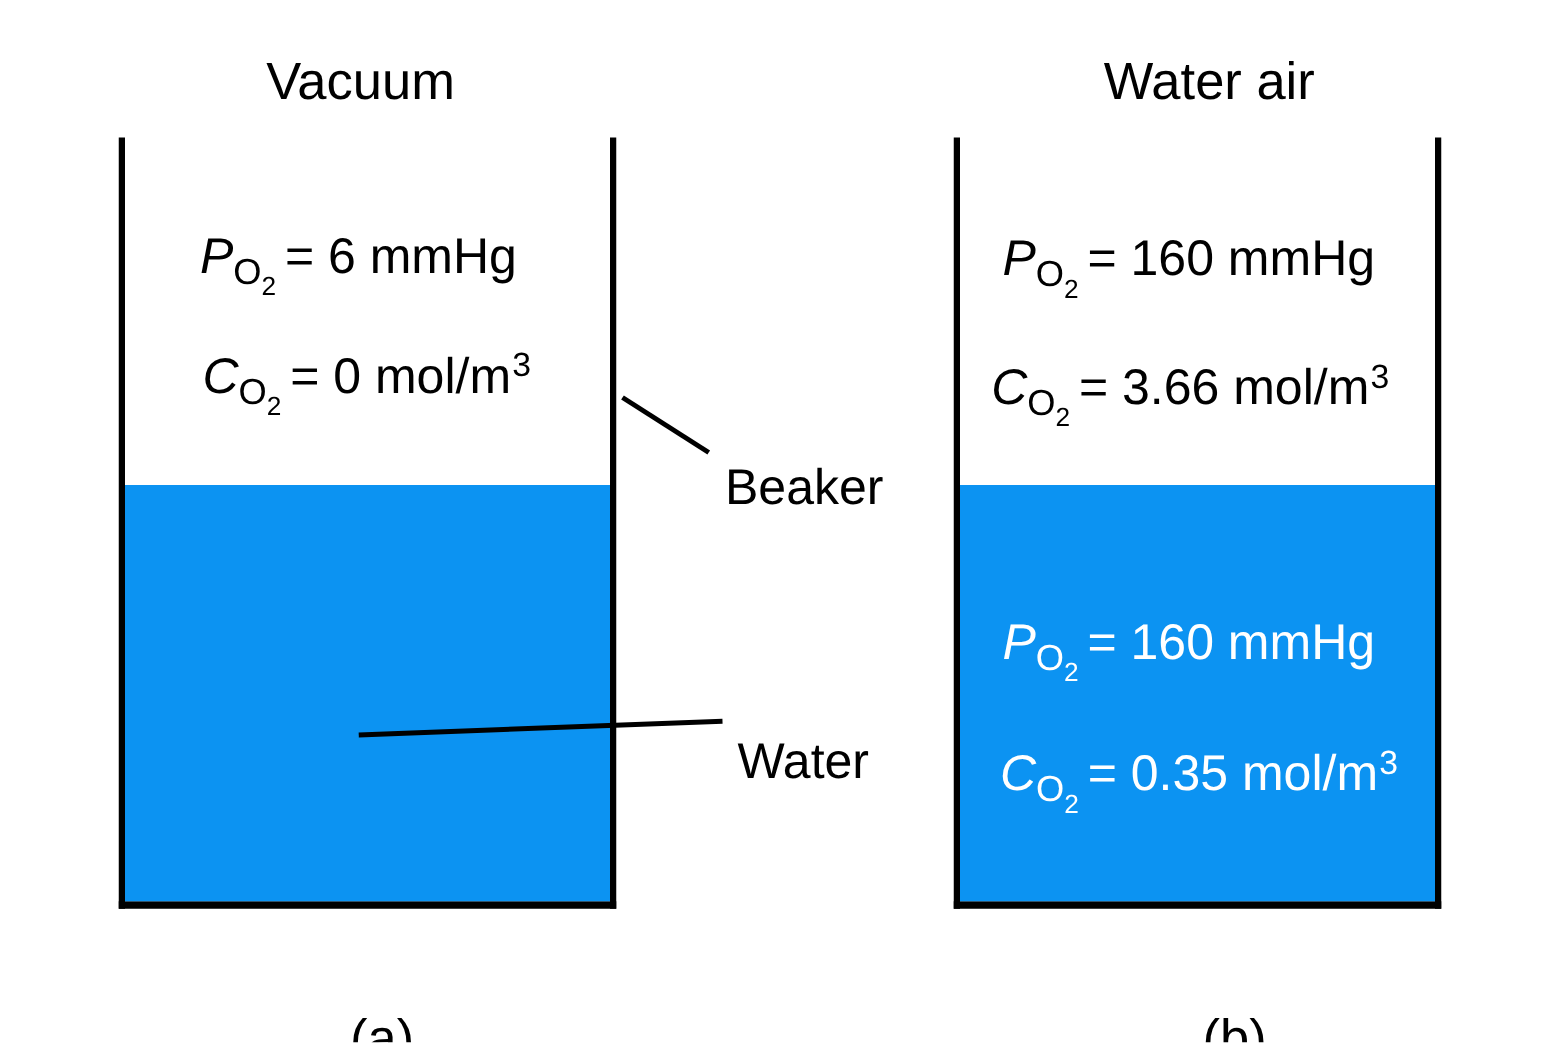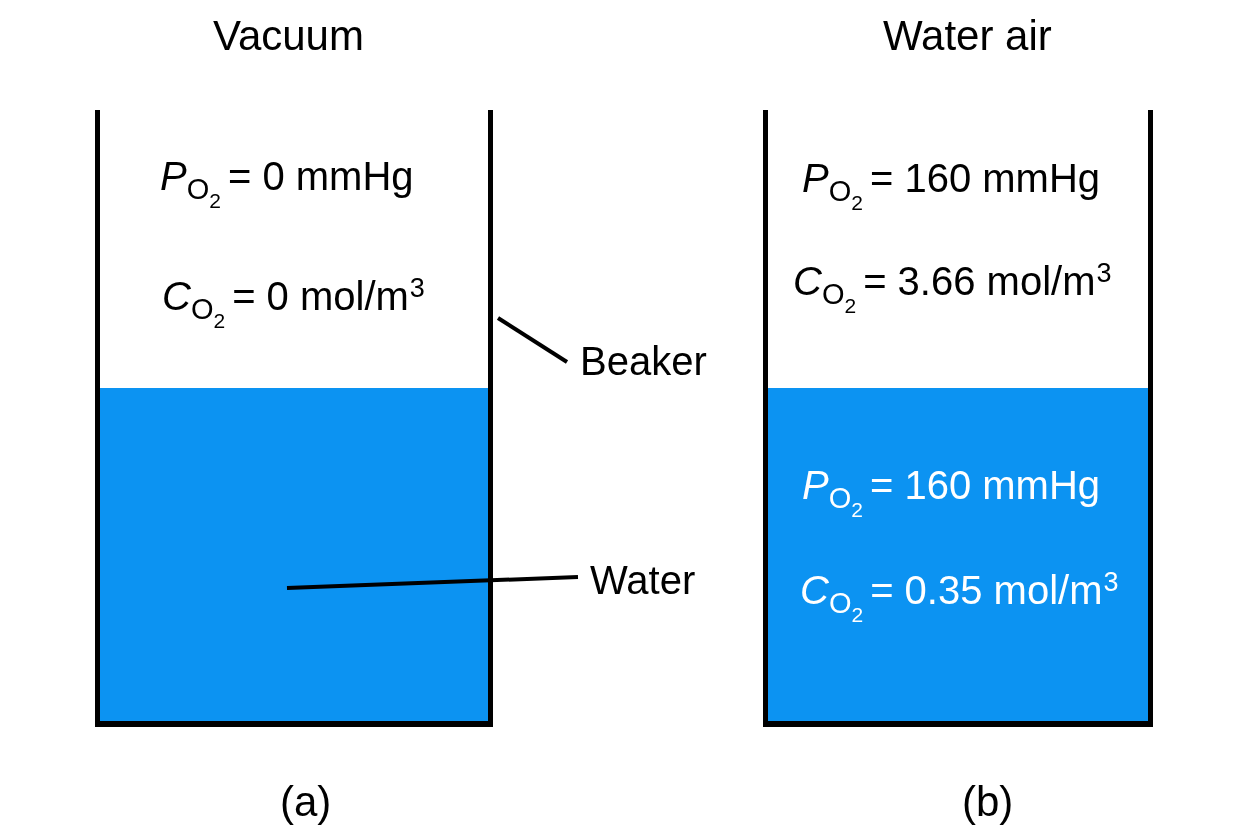--- a/index.html
+++ b/index.html
@@ -5,21 +5,21 @@
   html, body { margin: 0; padding: 0; background: #ffffff; }
   .stage {
     position: relative;
     width: 1250px;
     height: 834px;
     background: #ffffff;
     font-family: "Liberation Sans", sans-serif;
     color: #000000;
     overflow: hidden;
   }
-  .abs { position: absolute; white-space: nowrap; }
+  .abs { position: absolute; white-space: nowrap; margin-top: 29px; }
   .title { font-size: 42px; line-height: 1; }
   .cap   { font-size: 42px; line-height: 1; }
   .lbl   { font-size: 40px; line-height: 1; }
   .fline { font-size: 40px; line-height: 1; }
   .sym   { font-style: italic; }
   .sub1  { font-size: 29px; position: relative; top: 9px; }
   .sub2  { font-size: 21px; position: relative; top: 18px; }
   .eq    { margin-left: 7px; }
   .sup   { font-size: 27px; position: relative; top: -13px; margin-left: 1px; }
   .beaker {
@@ -38,23 +38,23 @@
 
 <div class="stage">
 
   <div class="abs title" style="left:213px; top:15px;">Vacuum</div>
   <div class="abs title" style="left:883px; top:15px;">Water air</div>
 
   <div class="beaker" style="left:95px; top:110px; width:398px; height:617px;"></div>
   <div class="water" style="left:100px; top:388px; width:388px; height:333px; background:#0C93F2;"></div>
 
   <div class="abs fline" style="left:160px; top:156px;">
-    <span class="sym">P</span><span class="sub1">O</span><span class="sub2">2</span><span class="eq">= 0 mmHg</span><span class="sup"></span>
+    <span class="sym">P</span><span class="sub1">O</span><span class="sub2">2</span><span class="eq">= 6 mmHg</span><span class="sup"></span>
   </div>
-  <div class="abs fline" style="left:162px; top:276px;text-align:right;">
+  <div class="abs fline" style="left:162px; top:252px;text-align:right;">
     <span class="sym">C</span><span class="sub1">O</span><span class="sub2">2</span><span class="eq">= 0 mol/m</span><span class="sup">3</span>
   </div>
 
   <div class="beaker" style="left:763px; top:110px; width:390px; height:617px;"></div>
   <div class="water" style="left:768px; top:388px; width:380px; height:333px; background:#0C93F2;"></div>
 
   <div class="abs fline" style="left:802px; top:158px;">
     <span class="sym">P</span><span class="sub1">O</span><span class="sub2">2</span><span class="eq">= 160 mmHg</span><span class="sup"></span>
   </div>
   <div class="abs fline" style="left:793px; top:261px;">

